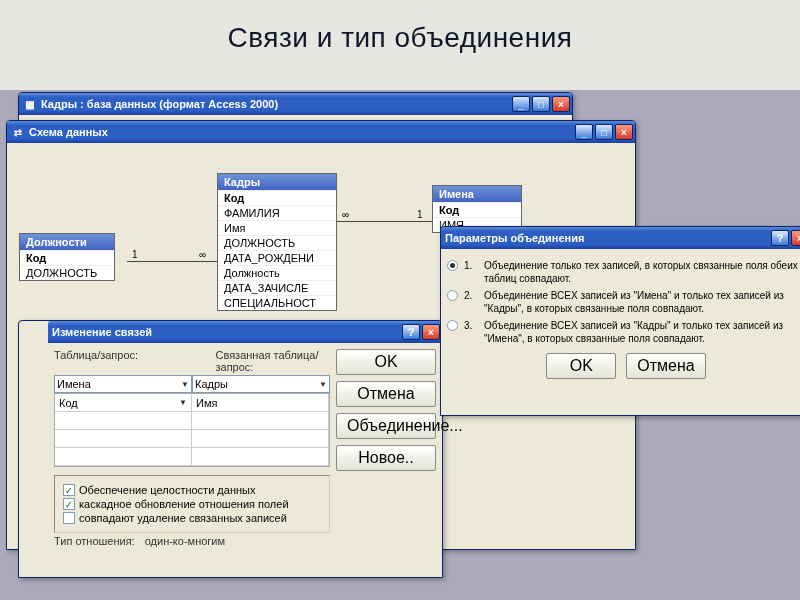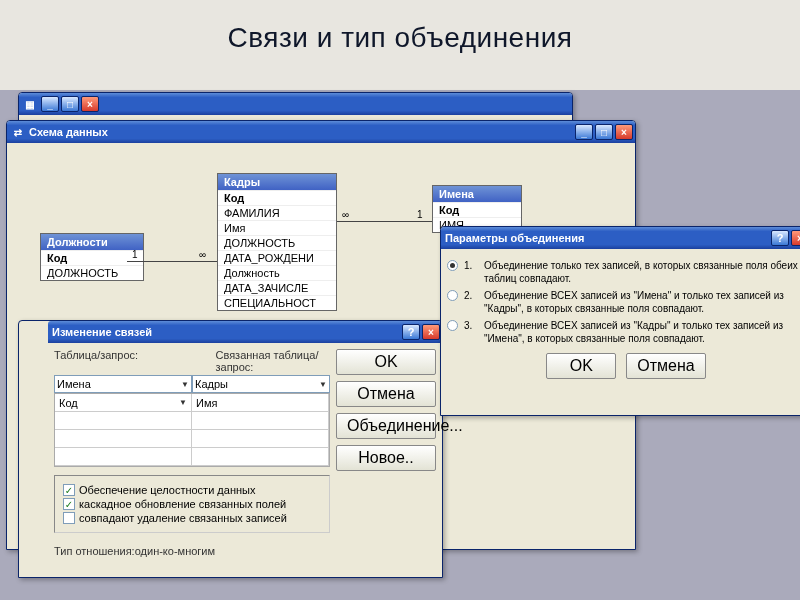--- a/index.html
+++ b/index.html
@@ -47,41 +47,42 @@
 </head>
 <body>
 
 <div class="page-title">Связи и тип объединения</div>
 
 <div class="desktop">
 
   <div class="win" style="left:18px; top:2px; width:555px; height:60px;">
     <div class="titlebar">
       <span class="ti">▦</span>
+      <span class="title">Кадры : база данных (формат Access 2000)</span>
       <div class="winbtns">
         <div class="winbtn">_</div>
         <div class="winbtn">□</div>
         <div class="winbtn close">×</div>
       </div>
     </div>
   </div>
 
   <div class="win" style="left:6px; top:30px; width:630px; height:430px;">
     <div class="titlebar">
       <span class="ti">⇄</span>
       <span class="title">Схема данных</span>
       <div class="winbtns">
         <div class="winbtn">_</div>
         <div class="winbtn">□</div>
         <div class="winbtn close">×</div>
       </div>
     </div>
     <div class="body" style="position:relative; height:400px; background:#ece9d8;">
 
-      <div class="table-box" style="left:33px; top:90px; width:104px;">
+      <div class="table-box" style="left:12px; top:90px; width:96px;">
         <div class="th">Должности</div>
         <div class="row bold">Код</div>
         <div class="row">ДОЛЖНОСТЬ</div>
       </div>
 
       <div class="table-box" style="left:210px; top:30px; width:120px;">
         <div class="th">Кадры</div>
         <div class="row bold">Код</div>
         <div class="row">ФАМИЛИЯ</div>
         <div class="row">Имя</div>
@@ -154,28 +155,28 @@
               <div class="gcell"></div>
             </div>
         </div>
         <div style="border:1px solid #ccc; border-top-color:#888; border-left-color:#888; padding:6px 8px; margin-top:8px;">
           <div class="chk">
               <span class="box">✓</span>
               <span>Обеспечение целостности данных</span>
             </div>
           <div class="chk">
               <span class="box">✓</span>
-              <span>каскадное обновление связанных полей</span>
+              <span>каскадное обновление отношения полей</span>
             </div>
           <div class="chk">
               <span class="box"></span>
               <span>совпадают удаление связанных записей</span>
             </div>
         </div>
-        <div style="display:flex; align-items:flex-start; margin-top:12px;">
+        <div style="display:flex; align-items:flex-start; gap:10px; margin-top:2px;">
           <span class="lbl">Тип отношения:</span>
           <span class="lbl">один-ко-многим</span>
         </div>
       </div>
       <div style="display:flex; flex-direction:column; gap:6px; width:100px;">
         <div class="btn">OK</div>
         <div class="btn">Отмена</div>
         <div class="btn">Объединение...</div>
         <div class="btn">Новое..</div>
       </div>

